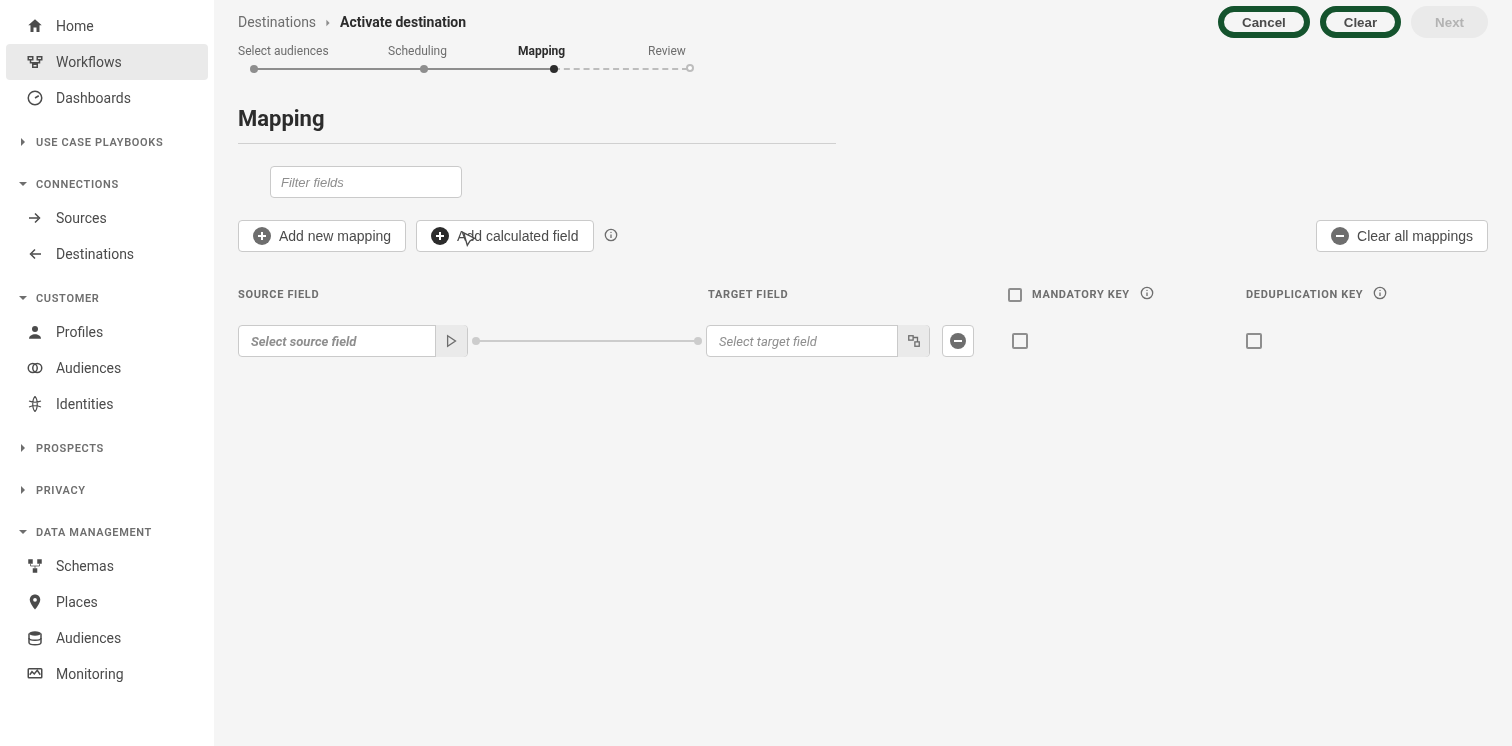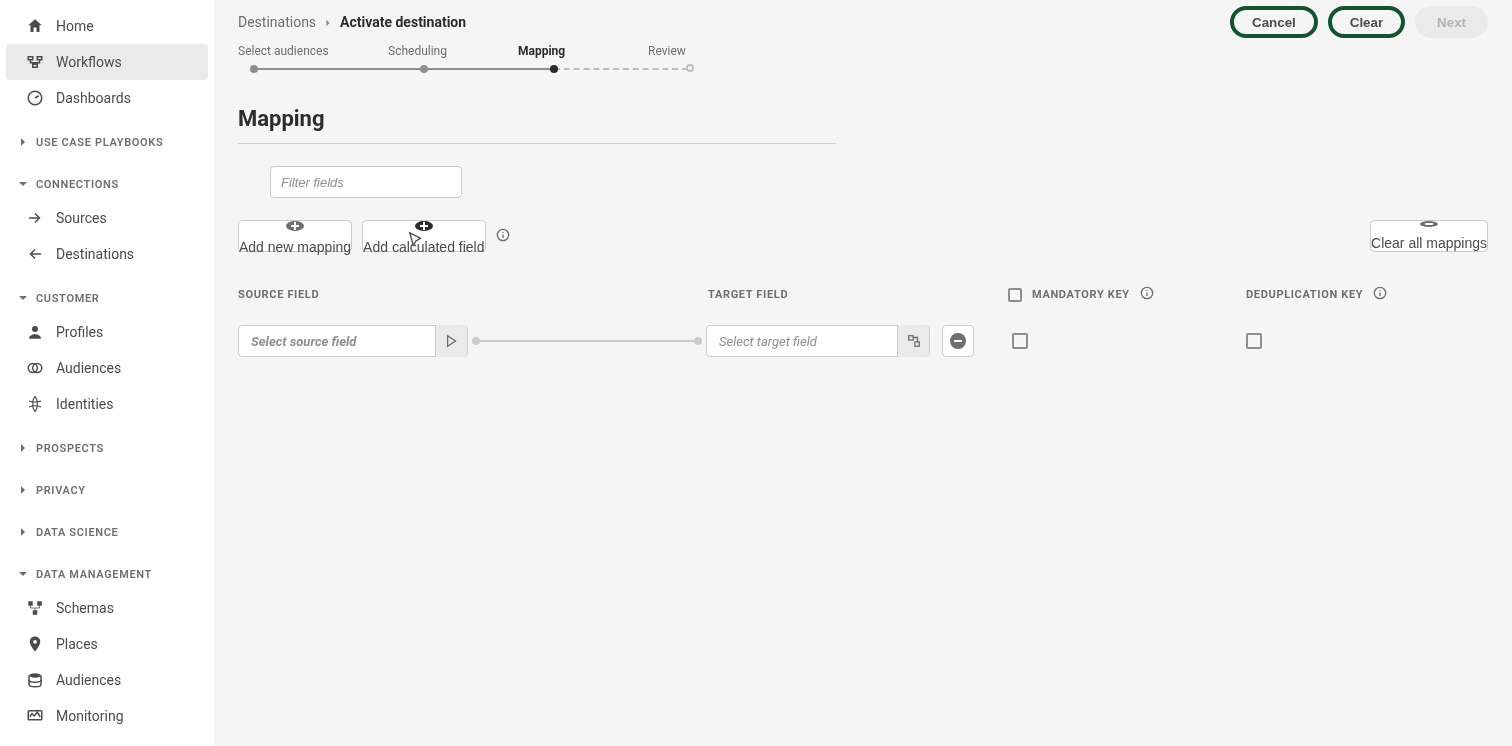--- a/index.html
+++ b/index.html
@@ -22,21 +22,21 @@
   .nav-section .chev svg { width:10px; height:10px; fill:#6e6e6e; }
   .nav-section .sec-label { font-size:11px; letter-spacing:0.06em; font-weight:600; color:#6e6e6e; }
 
   
   .main { flex:1; background:#f5f5f5; display:flex; flex-direction:column; }
   .topbar { height:44px; display:flex; align-items:center; padding:0 24px; justify-content:space-between; }
   .breadcrumb { display:flex; align-items:center; gap:8px; color:#6e6e6e; }
   .breadcrumb .current { color:#2c2c2c; font-weight:700; }
   .breadcrumb .chev-sep svg{ width:8px;height:8px;fill:#8e8e8e;}
   .actions { display:flex; gap:10px; }
-  .btn { height:32px; border-radius:16px; border:4px solid #14532d; background:transparent; padding:0 18px; font-weight:700; color:#4b4b4b; cursor:pointer; display:flex; align-items:center;}
+  .btn { height:32px; border-radius:16px; border:6px solid #14532d; background:transparent; padding:0 18px; font-weight:700; color:#4b4b4b; cursor:pointer; display:flex; align-items:center;}
   .btn.disabled { border-color:transparent; background:#eaeaea; color:#b3b3b3; cursor:default;}
 
   
   .stepper-wrap { padding:0 24px 12px 24px;}
   .step-labels { display:flex; gap:0; font-size:12px; color:#6e6e6e; }
   .step-labels > div { text-align:left;}
   .step-labels .s1{width:150px;}
   .step-labels .s2{width:130px;}
   .step-labels .s3{width:130px;}
   .step-labels .s4{width:60px;}
@@ -49,21 +49,21 @@
 
   
   .content { padding:14px 24px; }
   .page-title { font-size:22px; font-weight:700; color:#2c2c2c; margin:6px 0 12px 0;}
   .hr { height:1px; background:#d0d0d0; width:598px; margin-bottom:22px;}
 
   .filter-input { width:192px; height:32px; border:1px solid #cacaca; border-radius:4px; background:#fff; padding:0 10px; font-size:13px; font-style:italic; color:#8e8e8e;margin-left:32px; }
   .filter-input::placeholder{ color:#8e8e8e; font-style:italic;}
 
   .toolbar-row { display:flex; align-items:center; margin-top:22px; gap:10px;}
-  .toolbtn { height:32px; border:1px solid #cacaca; background:#fff; border-radius:4px; display:flex; align-items:center; padding:0 0; gap:8px; color:#4b4b4b; cursor:pointer; font-size:14px;flex-direction:column;}
+  .toolbtn { height:32px; border:1px solid #cacaca; background:#fff; border-radius:4px; display:flex; align-items:center; padding:0 14px; gap:8px; color:#4b4b4b; cursor:pointer; font-size:14px;}
   .toolbtn .circ { width:18px;height:18px; border-radius:50%; background:#6e6e6e; display:flex;align-items:center;justify-content:center;}
   .toolbtn .circ.dark{background:#2c2c2c;}
   .toolbtn .circ svg{width:10px;height:10px;fill:#fff;}
   .info-icon svg{width:14px;height:14px;fill:none;stroke:#6e6e6e;stroke-width:1.5;}
   .spacer{flex:1;}
   .clearbtn .circ{background:#6e6e6e;}
   .clearbtn .circ .minus{width:8px;height:2px;background:#fff;}
 
   .columns-header { display:flex; margin-top:34px; font-size:11px; letter-spacing:0.06em; font-weight:700; color:#6e6e6e; align-items:center;}
   .col-source{ width:470px;}
@@ -202,28 +202,20 @@
       </span>
     <span class="sec-label">PROSPECTS</span>
   </div>
   <div class="nav-section">
     <span class="chev">
         <svg viewBox="0 0 10 10">
           <path d="M3 1l4 4-4 4z"></path>
         </svg>
       </span>
     <span class="sec-label">PRIVACY</span>
-  </div>
-  <div class="nav-section">
-    <span class="chev">
-        <svg viewBox="0 0 10 10">
-          <path d="M3 1l4 4-4 4z"></path>
-        </svg>
-      </span>
-    <span class="sec-label">DATA SCIENCE</span>
   </div>
 
   <div class="nav-section">
     <span class="chev">
         <svg viewBox="0 0 10 10">
           <path d="M1 3l4 4 4-4z"></path>
         </svg>
       </span>
     <span class="sec-label">DATA MANAGEMENT</span>
   </div>

